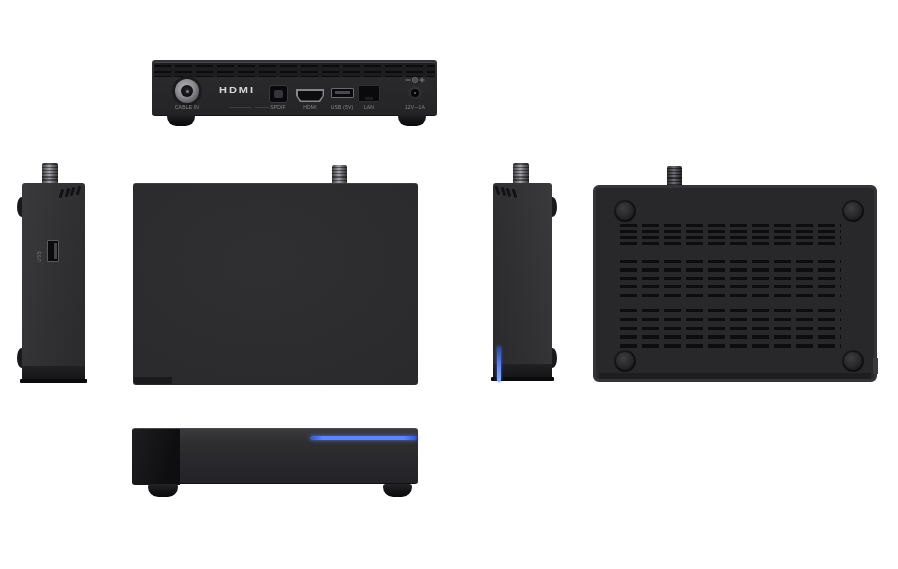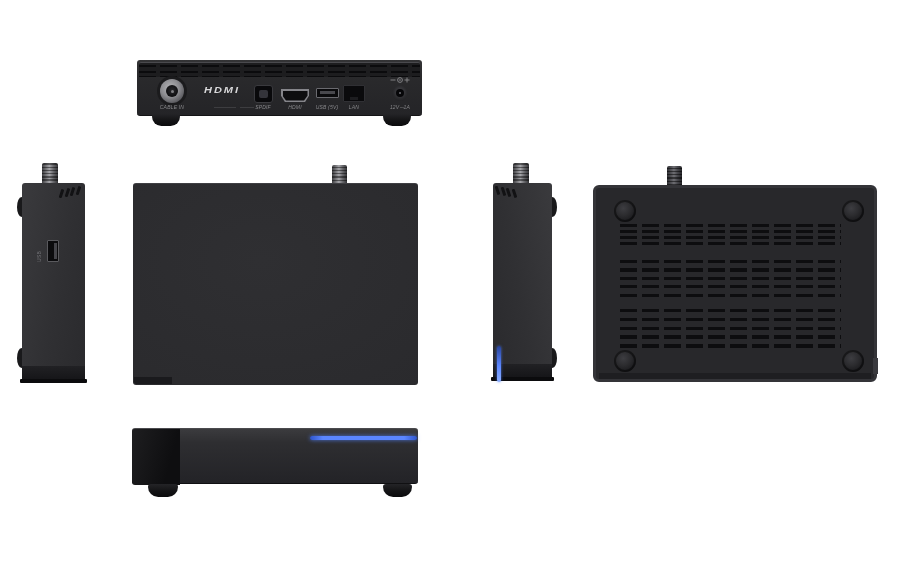--- a/index.html
+++ b/index.html
@@ -17,21 +17,21 @@
   .foot-dome{position:absolute;background:linear-gradient(180deg,#242427 0%,#131315 55%,#0a0a0c 100%);
              border-radius:4px 4px 14px 14px;}
   .coax-vert{position:absolute;border-radius:2px 2px 0 0;
       background-image:repeating-linear-gradient(0deg,rgba(0,0,0,.45) 0 1.3px,rgba(255,255,255,0) 1.3px 3.2px),
                        linear-gradient(90deg,#3f3f42 0%,#7c7c80 28%,#a5a5a9 46%,#6a6a6e 70%,#323235 100%);}
   .coax-vert.dark{background-image:repeating-linear-gradient(0deg,rgba(0,0,0,.5) 0 1.3px,rgba(255,255,255,0) 1.3px 3.2px),
                        linear-gradient(90deg,#2e2e31 0%,#55555a 30%,#6e6e73 46%,#47474c 70%,#242427 100%);}
   .tick{position:absolute;width:2.5px;height:9px;background:#121214;border-radius:1px;}
 
   
-  #rear{left:137px;top:60px;width:262px;height:70px;font-style:italic;}
+  #rear{left:152px;top:60px;width:262px;height:70px;}
   .rear-slab{left:0;top:0;width:285px;height:55px;border-radius:3px;
       background:linear-gradient(180deg,#343436 0%,#2a2a2c 28%,#242427 100%);
       border-bottom:1px solid #141416;}
   .rear-band{left:2px;top:2px;width:281px;height:14px;border-radius:2px 2px 0 0;
       background-color:#1d1d1f;border-top:1px solid #4a4a4e;
       background-image:
         repeating-linear-gradient(90deg,rgba(0,0,0,0) 0 17px,#1d1d1f 17px 21px),
         repeating-linear-gradient(180deg,rgba(0,0,0,0) 0 2px,#0b0b0d 2px 4.3px,rgba(0,0,0,0) 4.3px 5.6px);}
   .coax-face{left:23px;top:19px;width:24px;height:24px;border-radius:50%;
       background:radial-gradient(circle at 42% 38%,#b5b5b8 0%,#8b8b8f 45%,#55555a 78%,#3a3a3e 100%);

